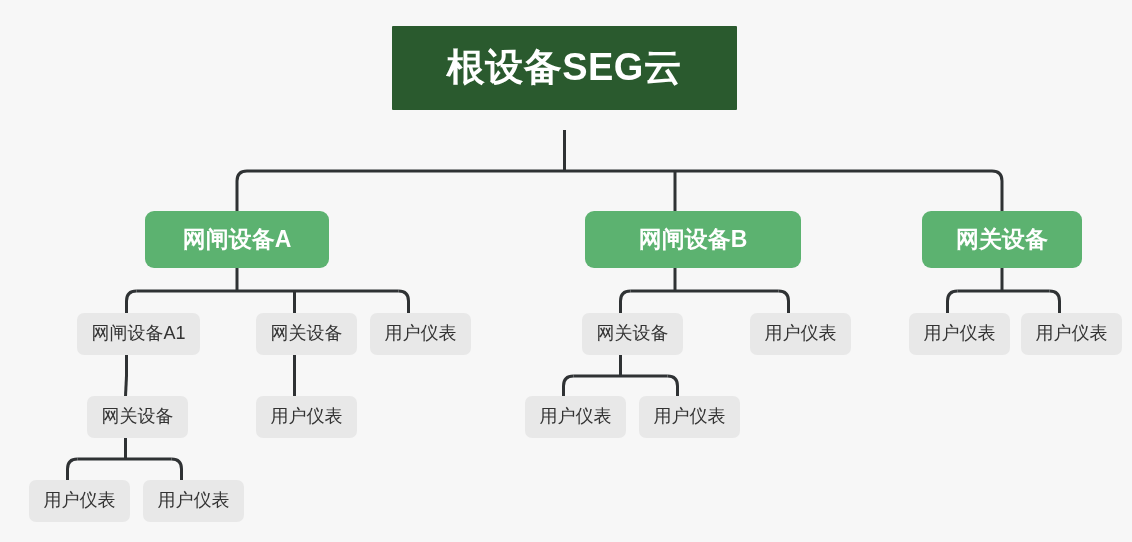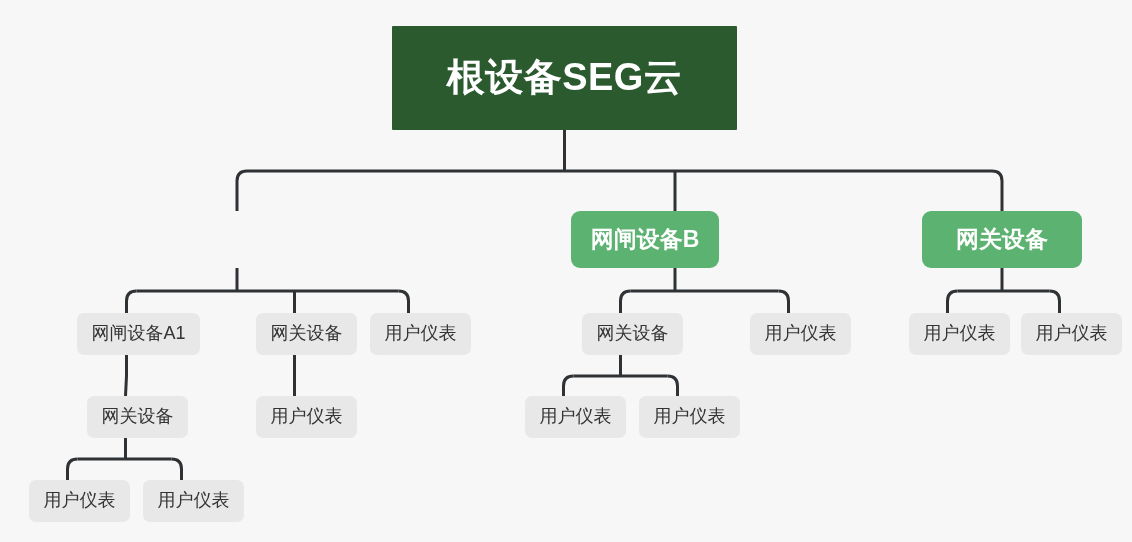--- a/index.html
+++ b/index.html
@@ -90,23 +90,24 @@
       <path d="M 620.5 355 L 620.5 376" fill="none" stroke="#2f3234" stroke-width="3" stroke-linecap="butt" stroke-linejoin="round"></path>
       <path d="M 573.5 376 L 667.5 376" fill="none" stroke="#2f3234" stroke-width="3" stroke-linecap="butt" stroke-linejoin="round"></path>
       <path d="M 563.5 396 L 563.5 386 Q 563.5 376 573.5 376" fill="none" stroke="#2f3234" stroke-width="3" stroke-linecap="butt" stroke-linejoin="round"></path>
       <path d="M 677.5 396 L 677.5 386 Q 677.5 376 667.5 376" fill="none" stroke="#2f3234" stroke-width="3" stroke-linecap="butt" stroke-linejoin="round"></path>
       <path d="M 1002 268 L 1002 291" fill="none" stroke="#2f3234" stroke-width="3" stroke-linecap="butt" stroke-linejoin="round"></path>
       <path d="M 957.5 291 L 1049.5 291" fill="none" stroke="#2f3234" stroke-width="3" stroke-linecap="butt" stroke-linejoin="round"></path>
       <path d="M 947.5 313 L 947.5 301 Q 947.5 291 957.5 291" fill="none" stroke="#2f3234" stroke-width="3" stroke-linecap="butt" stroke-linejoin="round"></path>
       <path d="M 1059.5 313 L 1059.5 301 Q 1059.5 291 1049.5 291" fill="none" stroke="#2f3234" stroke-width="3" stroke-linecap="butt" stroke-linejoin="round"></path>
     </svg>
 
-  <div class="node node-root" style="left: 392px; top: 26px; width: 345px; height: 104px;">根设备SEG云</div>
+  <div class="node node-root" style="left: 392px; top: 26px; width: 345px; height: 84px;">根设备SEG云</div>
 
-  <div class="node node-primary" style="left: 571px; top: 211px; width: 148px; height: 57px;">网闸设备B</div>
+  <div class="node node-primary" style="left: 145px; top: 211px; width: 184px; height: 57px;">网闸设备A</div>
+  <div class="node node-primary" style="left: 585px; top: 211px; width: 216px; height: 57px;">网闸设备B</div>
   <div class="node node-primary" style="left: 922px; top: 211px; width: 160px; height: 57px;">网关设备</div>
 
   <div class="node node-leaf" style="left: 65px; top: 313px; width: 123px; height: 42px;">网闸设备A1</div>
   <div class="node node-leaf" style="left: 244px; top: 313px; width: 101px; height: 42px;">网关设备</div>
   <div class="node node-leaf" style="left: 358px; top: 313px; width: 101px; height: 42px;">用户仪表</div>
 
   <div class="node node-leaf" style="left: 75px; top: 396px; width: 101px; height: 42px;">网关设备</div>
   <div class="node node-leaf" style="left: 244px; top: 396px; width: 101px; height: 42px;">用户仪表</div>
 
   <div class="node node-leaf" style="left: 17px; top: 480px; width: 101px; height: 42px;">用户仪表</div>

